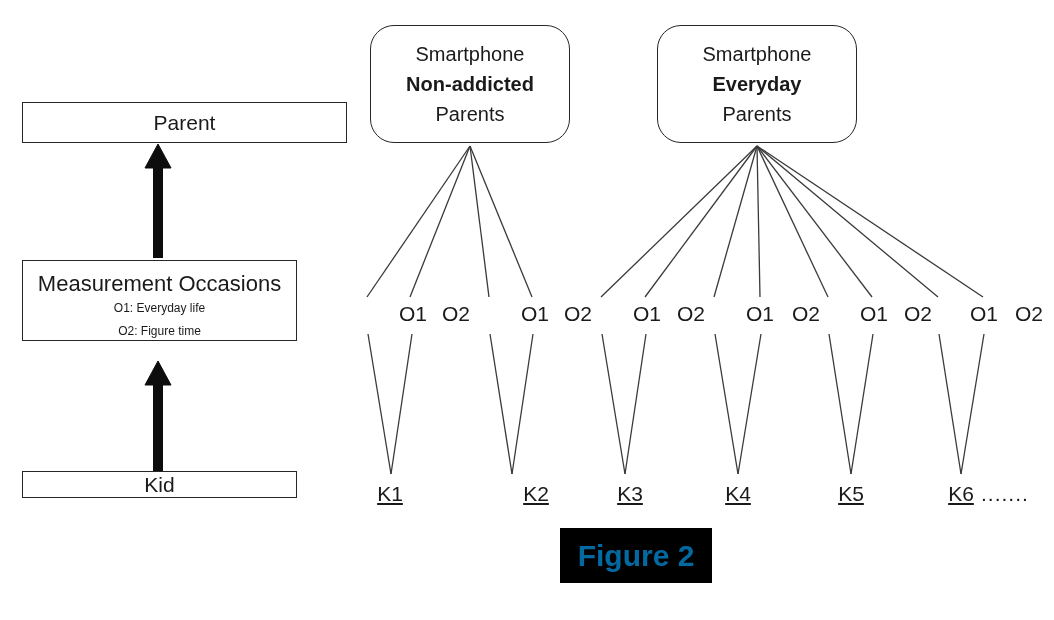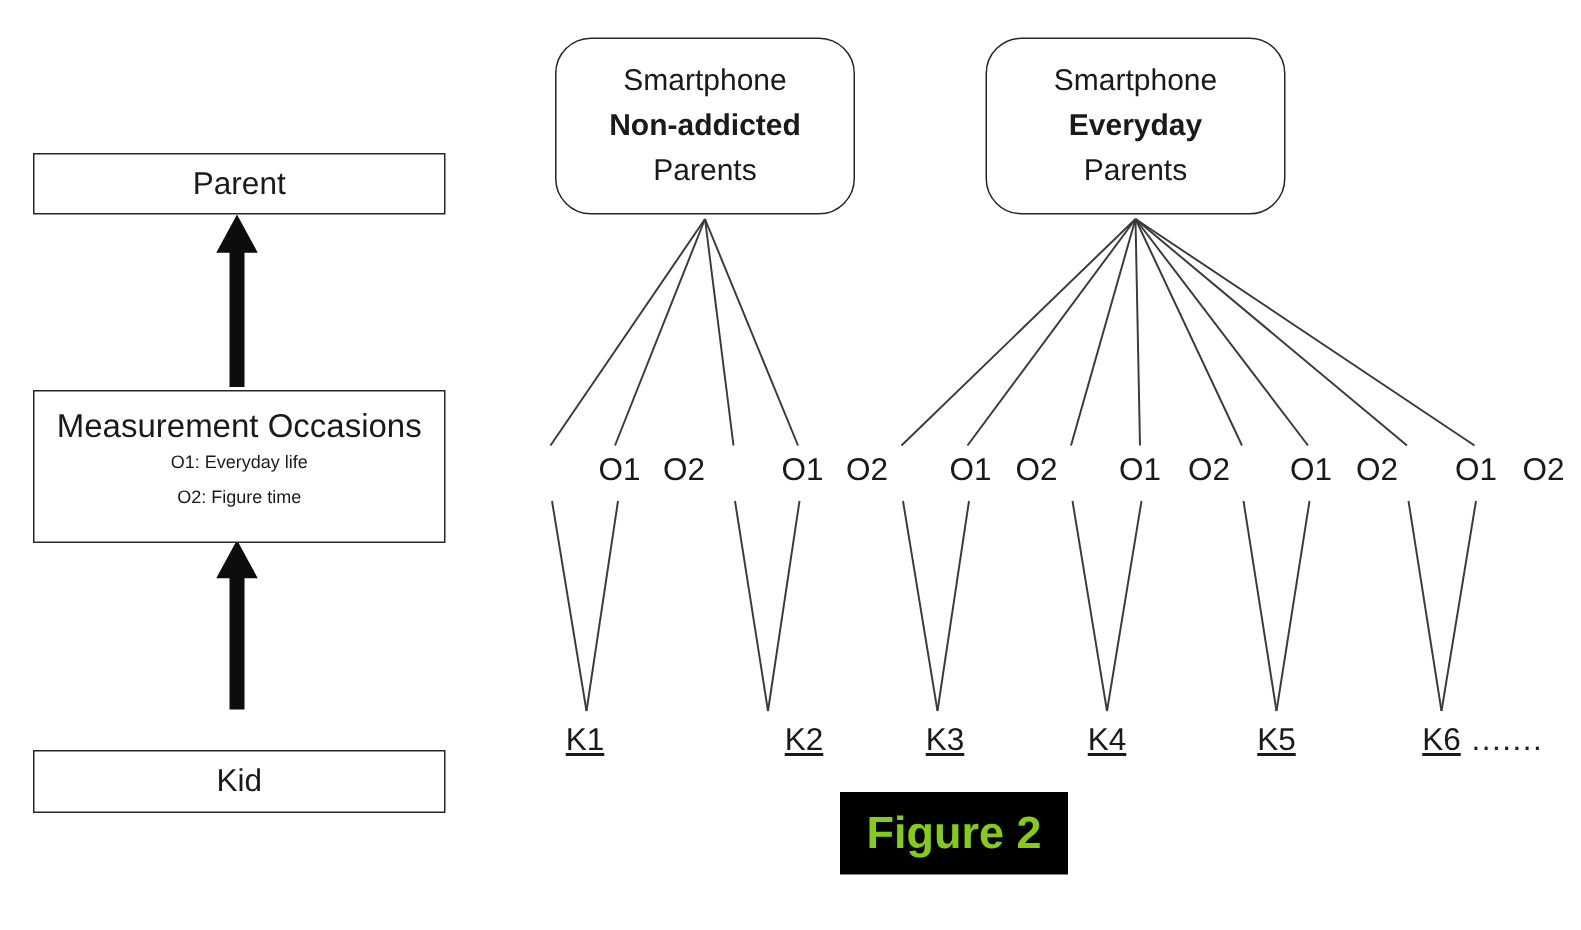--- a/index.html
+++ b/index.html
@@ -7,24 +7,24 @@
     position:relative; width:1054px; height:620px; background:#ffffff;
     font-family:"Liberation Sans", sans-serif; color:#1a1a1a; overflow:hidden;
   }
   svg.lines { position:absolute; left:0; top:0; }
 
   .box {
     position:absolute; border:1.5px solid #262626; background:#ffffff;
     display:flex; align-items:center; justify-content:center;
     text-align:center; box-sizing:border-box;
   }
-  .parent-box { left:22px; top:102px; width:275px; height:41px; font-size:21px; }
-  .kid-box    { left:22px; top:500px; width:275px; height:42px; font-size:21px; }
+  .parent-box { left:22px; top:102px; width:325px; height:41px; font-size:21px; }
+  .kid-box    { left:22px; top:471px; width:275px; height:27px; font-size:21px; }
   .measurement-box {
-    left:22px; top:260px; width:275px; height:102px;
+    left:22px; top:260px; width:275px; height:81px;
     flex-direction:column; justify-content:flex-start; padding-top:9px;
   }
   .measurement-title { font-size:22px; line-height:27px; }
   .measurement-sub   { font-size:12px; line-height:23px; }
 
   .group-box {
     position:absolute; top:25px; width:200px; height:118px;
     border:1.6px solid #262626; border-radius:24px; background:#ffffff;
     display:flex; flex-direction:column; align-items:center; justify-content:center;
     font-size:20px; line-height:30px; text-align:center; box-sizing:border-box;
@@ -36,21 +36,21 @@
   .olabel, .klabel {
     position:absolute; transform:translateX(-50%);
     font-size:21px; white-space:nowrap;
   }
   .olabel { top:302px;margin-left:46px; }
   .klabel { top:482px;text-decoration:underline; }
   .ellipsis { position:absolute; left:981px; top:482px; font-size:21px; letter-spacing:1px; }
 
   .caption {
     position:absolute; left:560px; top:528px; width:152px; height:55px;
-    background:#000000; color:#84cc16; display:flex; align-items:center; justify-content:center;
+    background:#000000; color:#0369a1; display:flex; align-items:center; justify-content:center;
     font-size:30px; font-weight:bold;
   }
 </style>
 </head>
 <body>
 
 <div class="canvas">
 
   <svg class="lines" width="1054" height="620">
 

